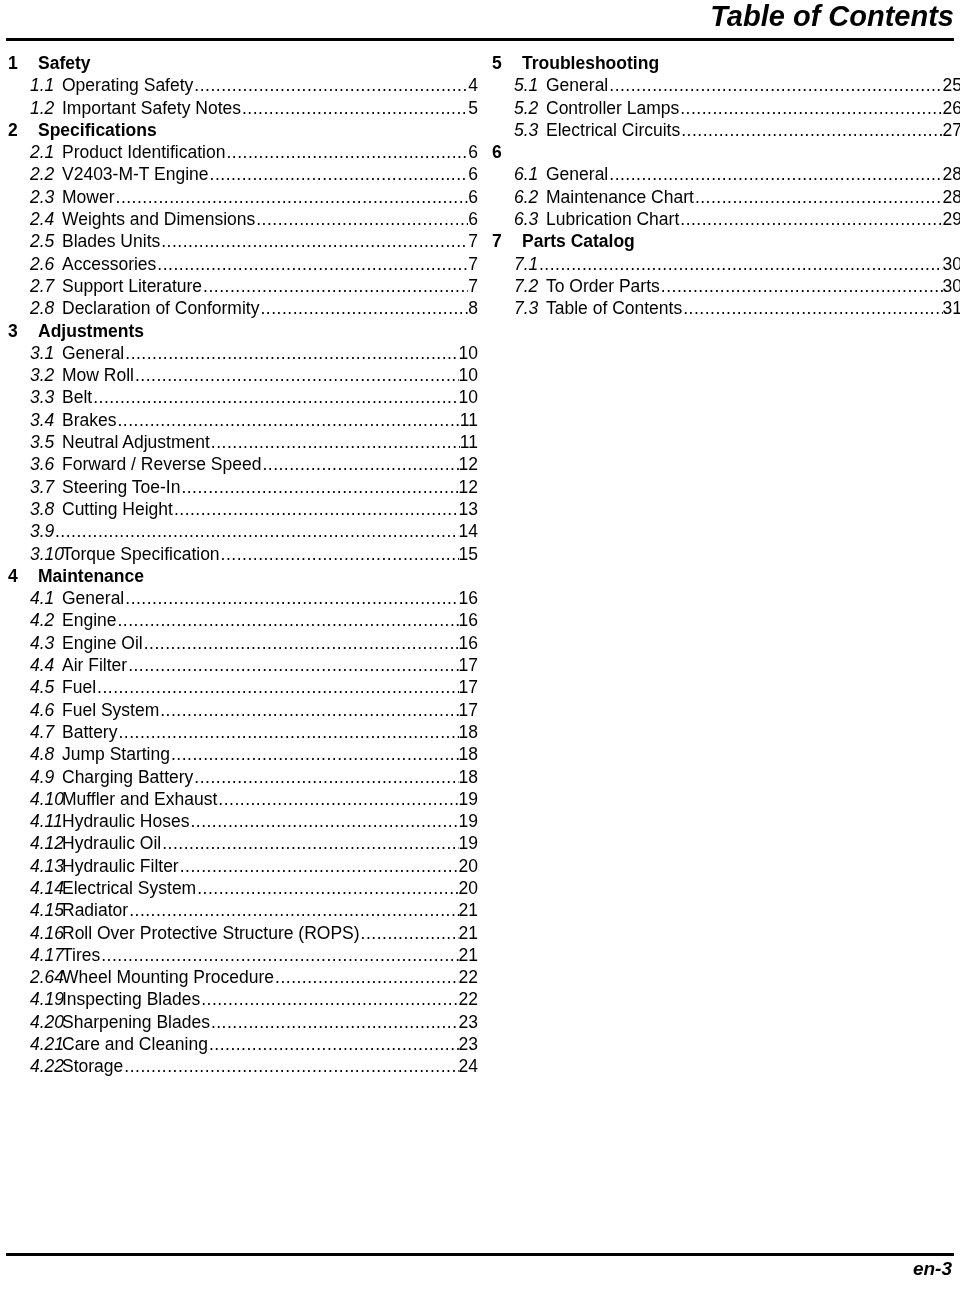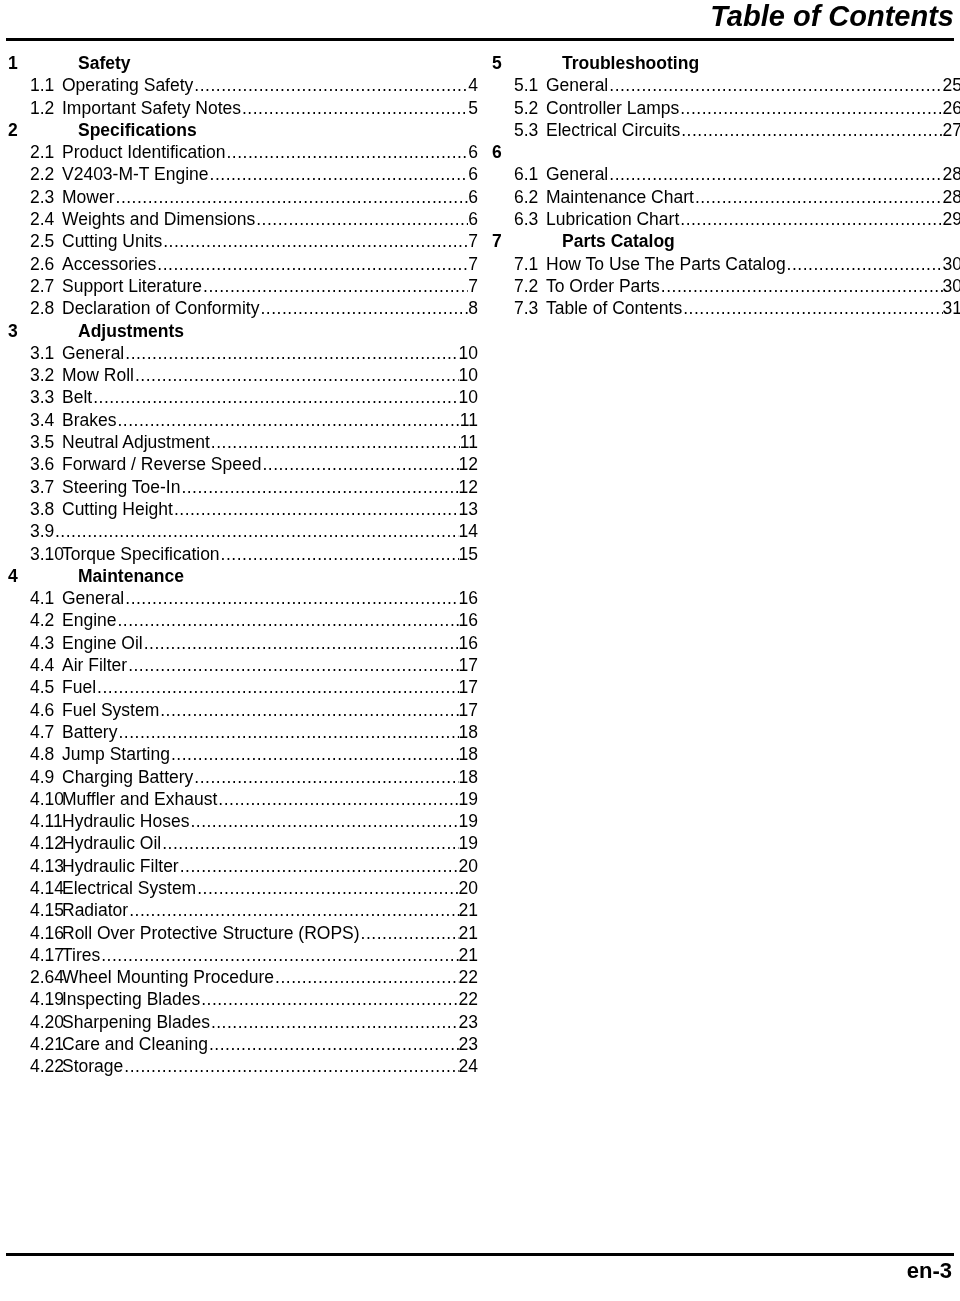--- a/index.html
+++ b/index.html
@@ -55,22 +55,23 @@
     background: #000;
   }
   .footer {
     position: absolute;
     top: 1258px;
     left: 0;
     width: 960px;
     text-align: right;
     padding-right: 8px;
     box-sizing: border-box;
-    font-size: 22px;
+    font-size: 19px;
     font-weight: bold;
+    font-style: italic;
   }
   .columns {
     position: absolute;
     top: 52px;
     left: 0;
     width: 960px;
   }
   .col {
     position: absolute;
     top: 0;
@@ -92,27 +93,27 @@
     flex: 0 0 auto;
     text-align: left;
   }
   
   .chapter .num {
     width: 22px;
     padding-left: 0px;
   }
   .chapter .label {
     padding-left: 8px;
-    margin-left: 40px;
   }
   
   .section .num {
     width: 46px;
     padding-left: 22px;
     box-sizing: border-box;
+    font-style: italic;
   }
   .section .label {
     padding-left: 8px;
   }
   .label {
     flex: 0 0 auto;
   }
   .leader {
     flex: 1 1 auto;
     overflow: hidden;
@@ -179,21 +180,21 @@
           <span class="page-no">6</span>
         </div>
         <div class="toc-row section">
           <span class="num">2.4</span>
           <span class="label">Weights and Dimensions</span>
           <span class="leader">...........................................................................................................................</span>
           <span class="page-no">6</span>
         </div>
         <div class="toc-row section">
           <span class="num">2.5</span>
-          <span class="label">Cutting Units</span>
+          <span class="label">Blades Units</span>
           <span class="leader">...........................................................................................................................</span>
           <span class="page-no">7</span>
         </div>
         <div class="toc-row section">
           <span class="num">2.6</span>
           <span class="label">Accessories</span>
           <span class="leader">...........................................................................................................................</span>
           <span class="page-no">7</span>
         </div>
         <div class="toc-row section">
@@ -451,21 +452,20 @@
           <span class="label">Lubrication Chart</span>
           <span class="leader">...........................................................................................................................</span>
           <span class="page-no">29</span>
         </div>
         <div class="toc-row chapter">
           <span class="num">7</span>
           <span class="label">Parts Catalog</span>
         </div>
         <div class="toc-row section">
           <span class="num">7.1</span>
-          <span class="label">How To Use The Parts Catalog</span>
           <span class="leader">...........................................................................................................................</span>
           <span class="page-no">30</span>
         </div>
         <div class="toc-row section">
           <span class="num">7.2</span>
           <span class="label">To Order Parts</span>
           <span class="leader">...........................................................................................................................</span>
           <span class="page-no">30</span>
         </div>
         <div class="toc-row section">

